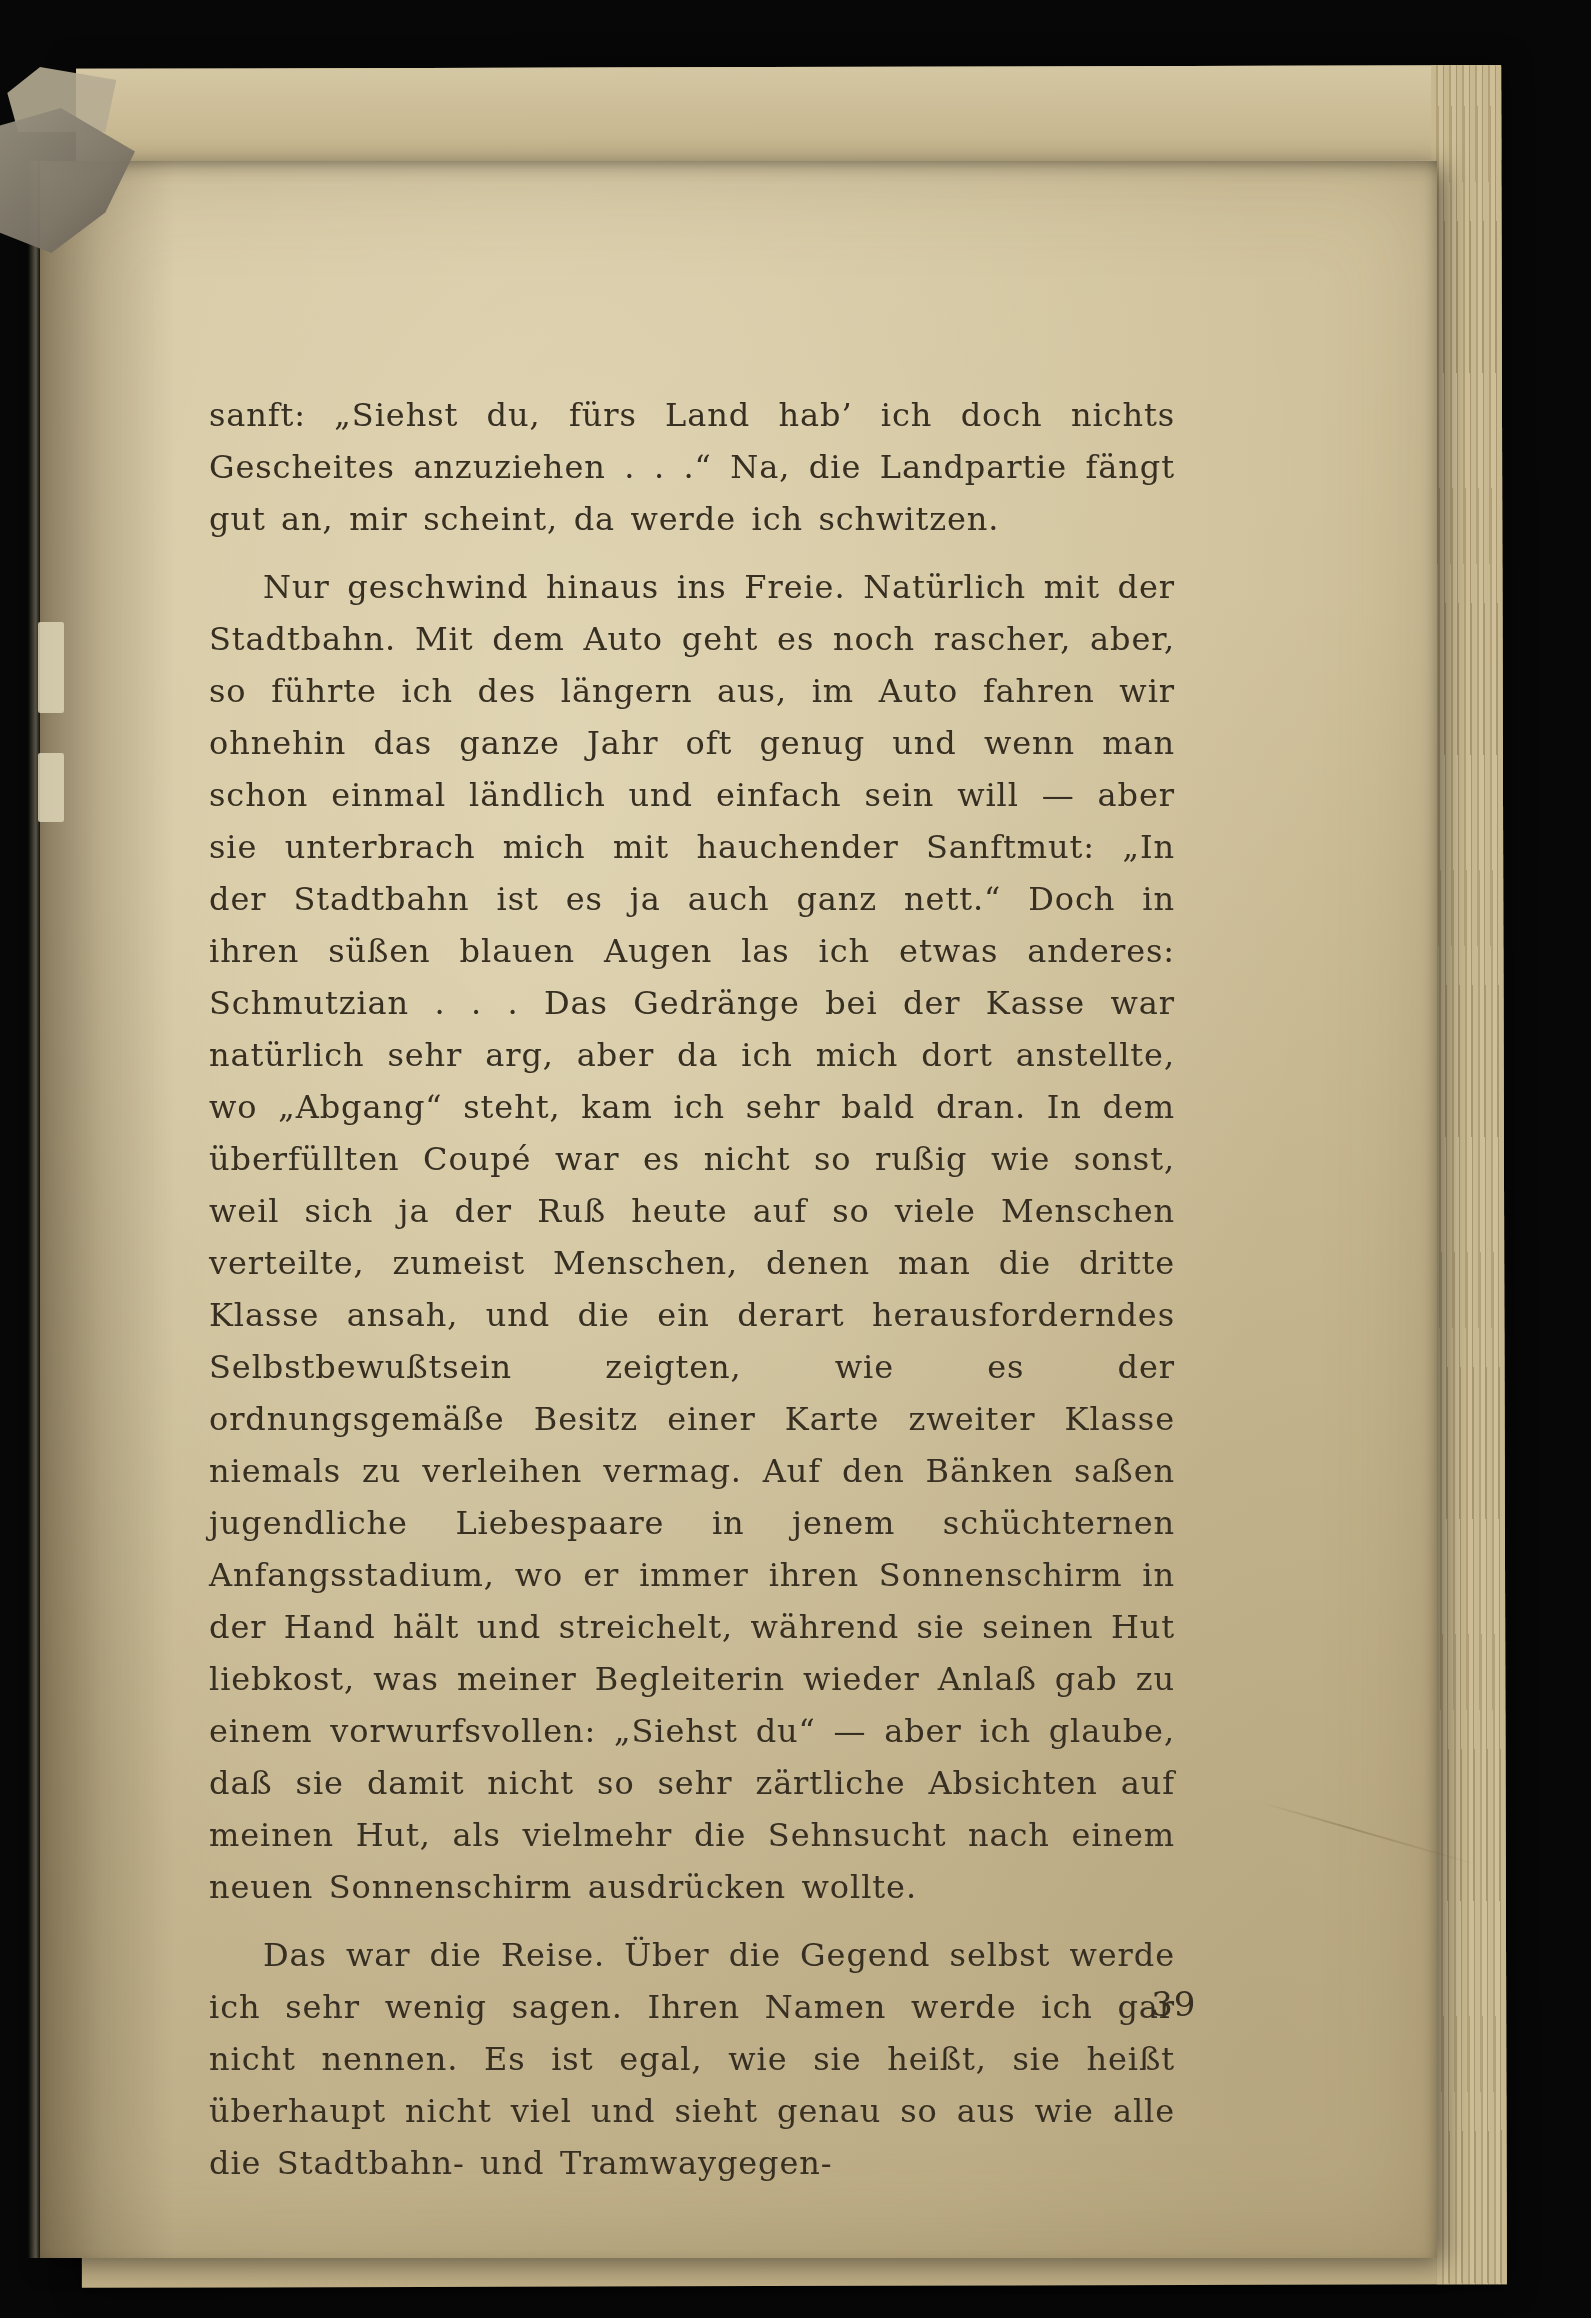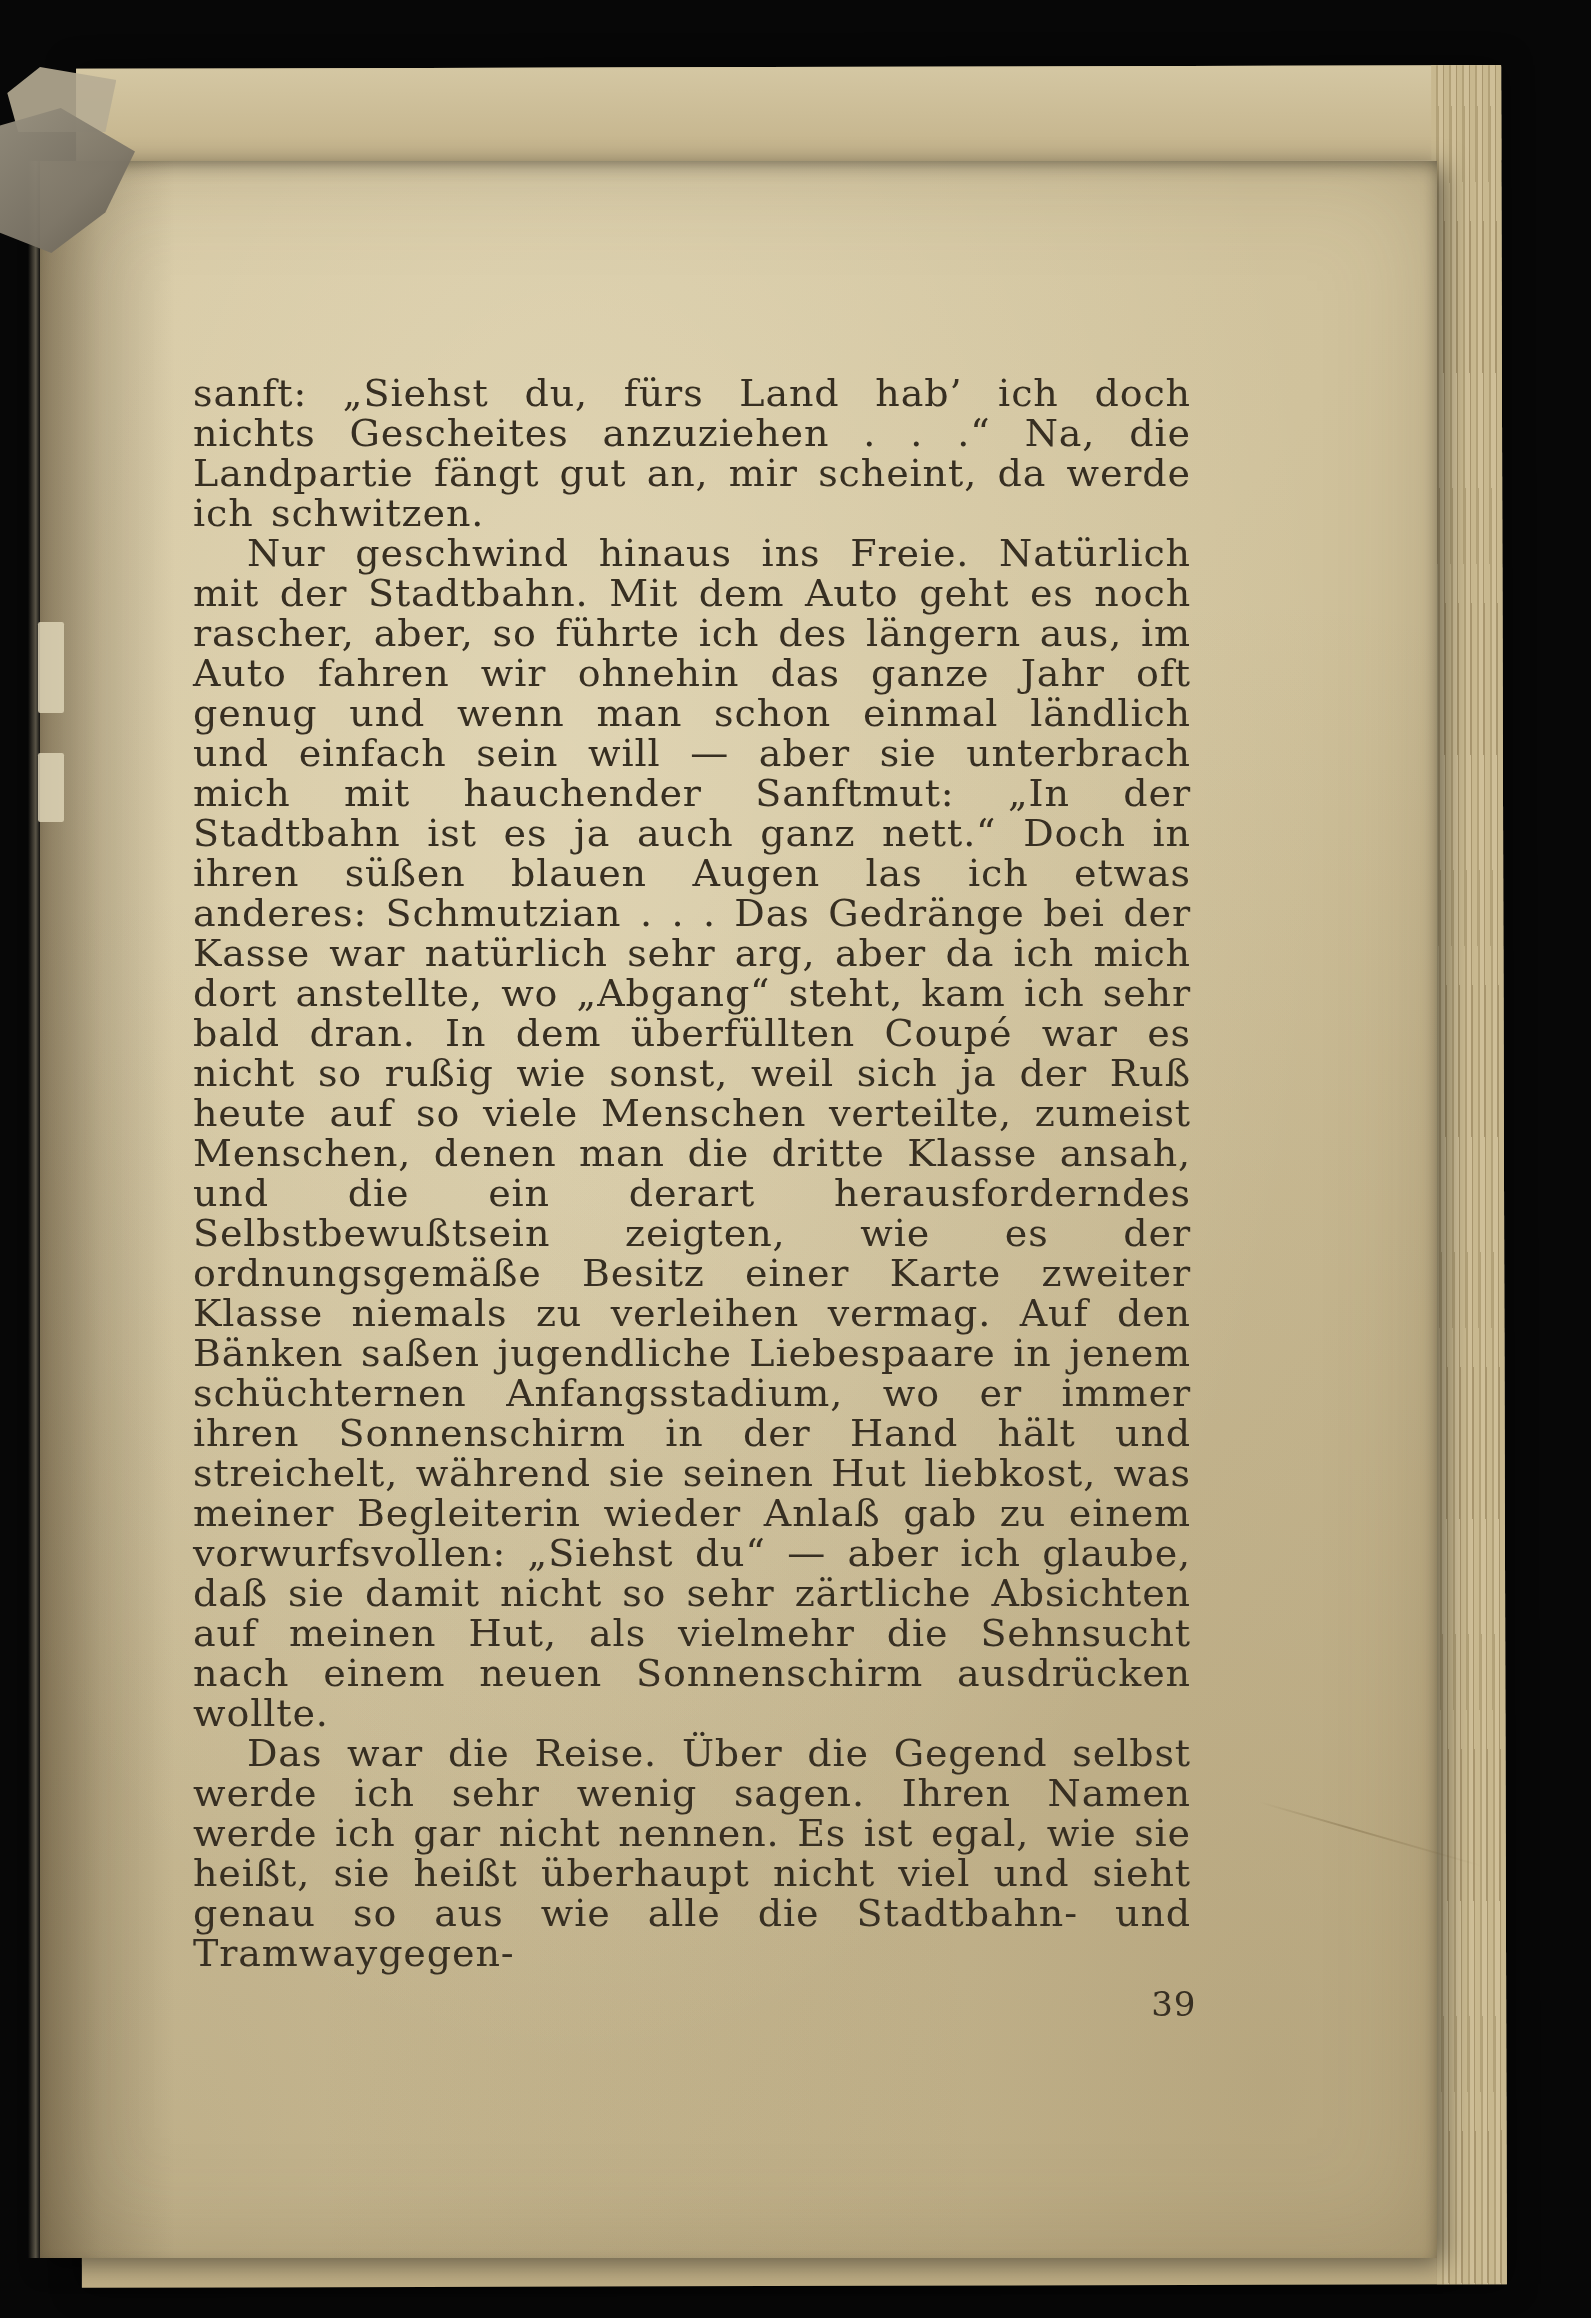--- a/index.html
+++ b/index.html
@@ -79,23 +79,23 @@
 
   
   .text-block {
     position: absolute;
     left: 153px;
     top: 212px;
     width: 998px;
     color: var(--ink, #372f22);
   }
   .para {
-    margin: 0;
-    font-size: 38px;
-    line-height: 40px;
+    margin: 16px;
+    font-size: 32px;
+    line-height: 52px;
     text-align: justify;
     letter-spacing: 0.9px;
     word-spacing: 4.4px;
   }
   .para.indent {
     text-indent: 54px;
   }
 
   .page-number {
     position: absolute;

